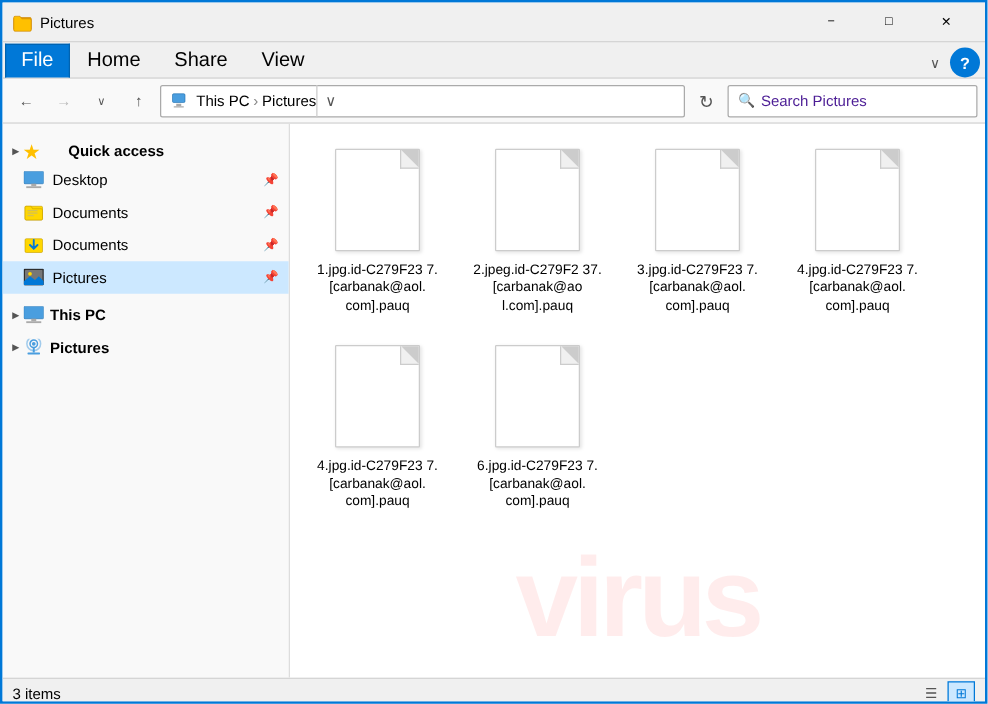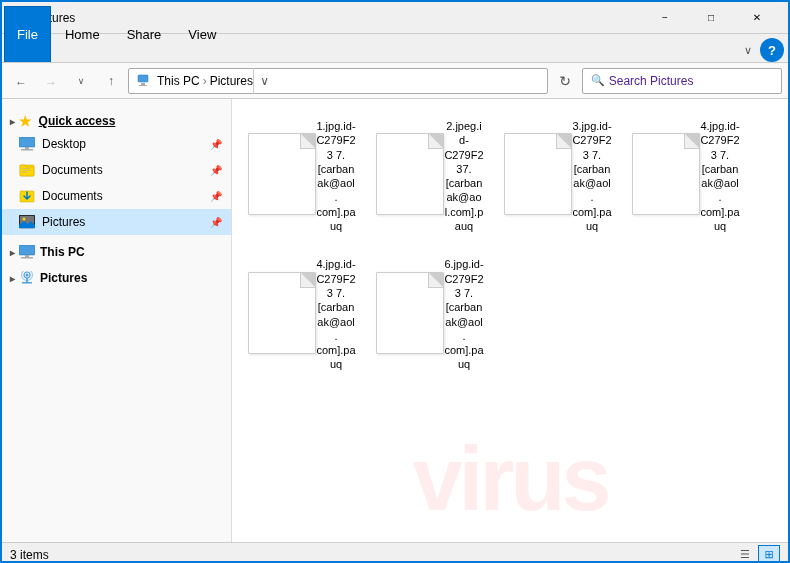--- a/index.html
+++ b/index.html
@@ -59,22 +59,22 @@
       background: #f0f0f0;
       border-bottom: 1px solid #ccc;
     }
     .ribbon-tabs {
       display: flex;
       height: 28px;
       align-items: flex-end;
       padding-left: 2px;
     }
     .ribbon-tab {
-      padding: 20px 12px;
-      font-size: 13px;
+      padding: 4px 12px;
+      font-size: 16px;
       cursor: pointer;
       border: 1px solid transparent;
       border-bottom: none;
       margin-right: 1px;
       background: transparent;
       margin-top: 28px;
     }
     .ribbon-tab.active {
       background: #0078d7;
       color: #fff;
@@ -244,20 +244,21 @@
     }
     .file-grid {
       display: flex;
       flex-wrap: wrap;
       gap: 8px;
       align-content: flex-start;
     }
     .file-item {
       width: 120px;
       display: flex;
+      flex-direction: column;
       align-items: center;
       padding: 6px;
       cursor: pointer;
       border-radius: 2px;
       text-align: center;
       justify-content: flex-end;
     }
     .file-icon-wrapper {
       width: 80px;
       height: 90px;
@@ -410,21 +411,21 @@
   </div>
 </div>
 
 <div class="main-layout">
 
   <div class="sidebar">
 
     <div class="sidebar-section-header">
       <span class="chevron">▸</span>
       <span class="star-icon">★</span>
-      <span style="margin-left:7px;text-decoration:underline;">Quick access</span>
+      <span style="margin-left:23px;">Quick access</span>
     </div>
 
     <div class="sidebar-item">
       <div class="item-icon">
         <svg width="16" height="14" viewBox="0 0 16 14">
           <rect x="0" y="0" width="16" height="10" rx="1" fill="#4a9edf" stroke="#2070b0" stroke-width="0.5"></rect>
           <rect x="6" y="10" width="4" height="2" fill="#aaa"></rect>
           <rect x="2" y="12" width="12" height="1.5" fill="#aaa"></rect>
         </svg>
       </div>

